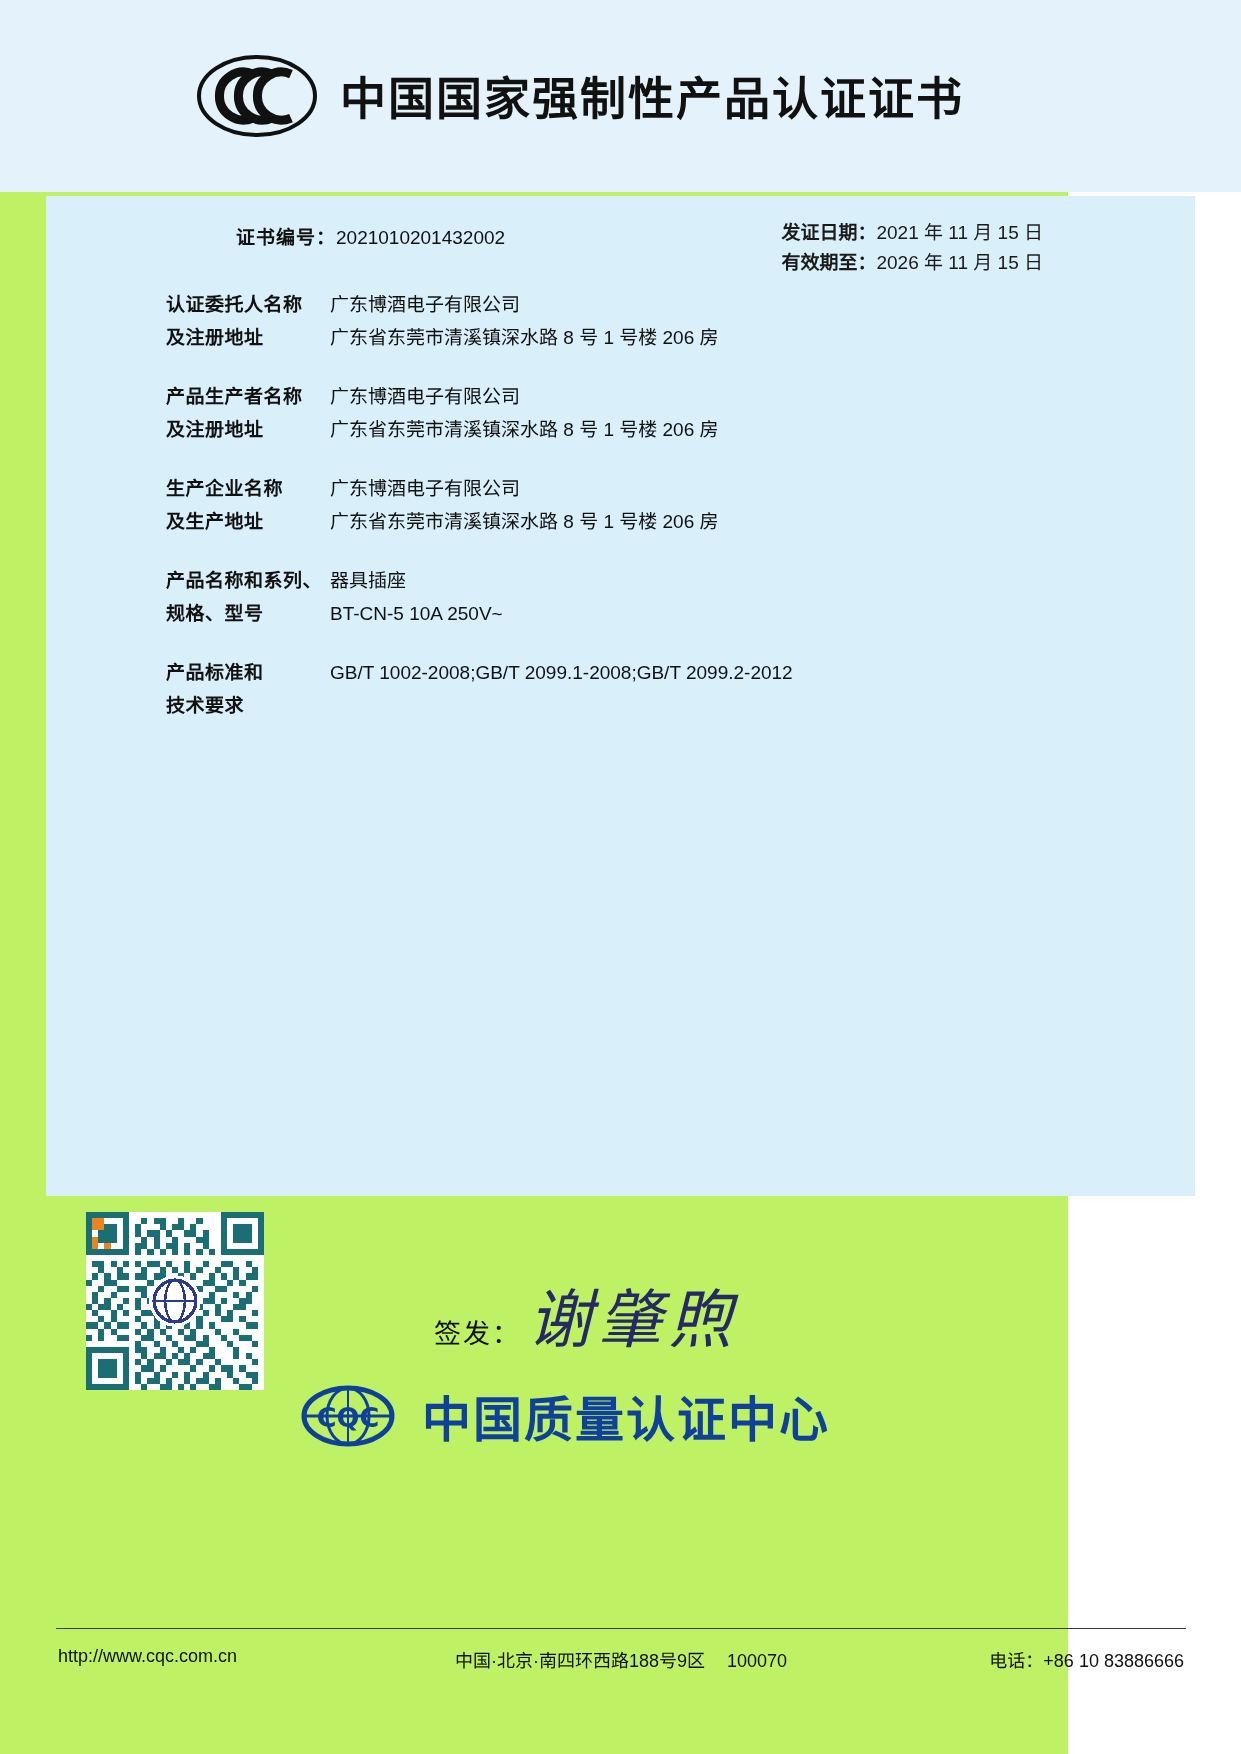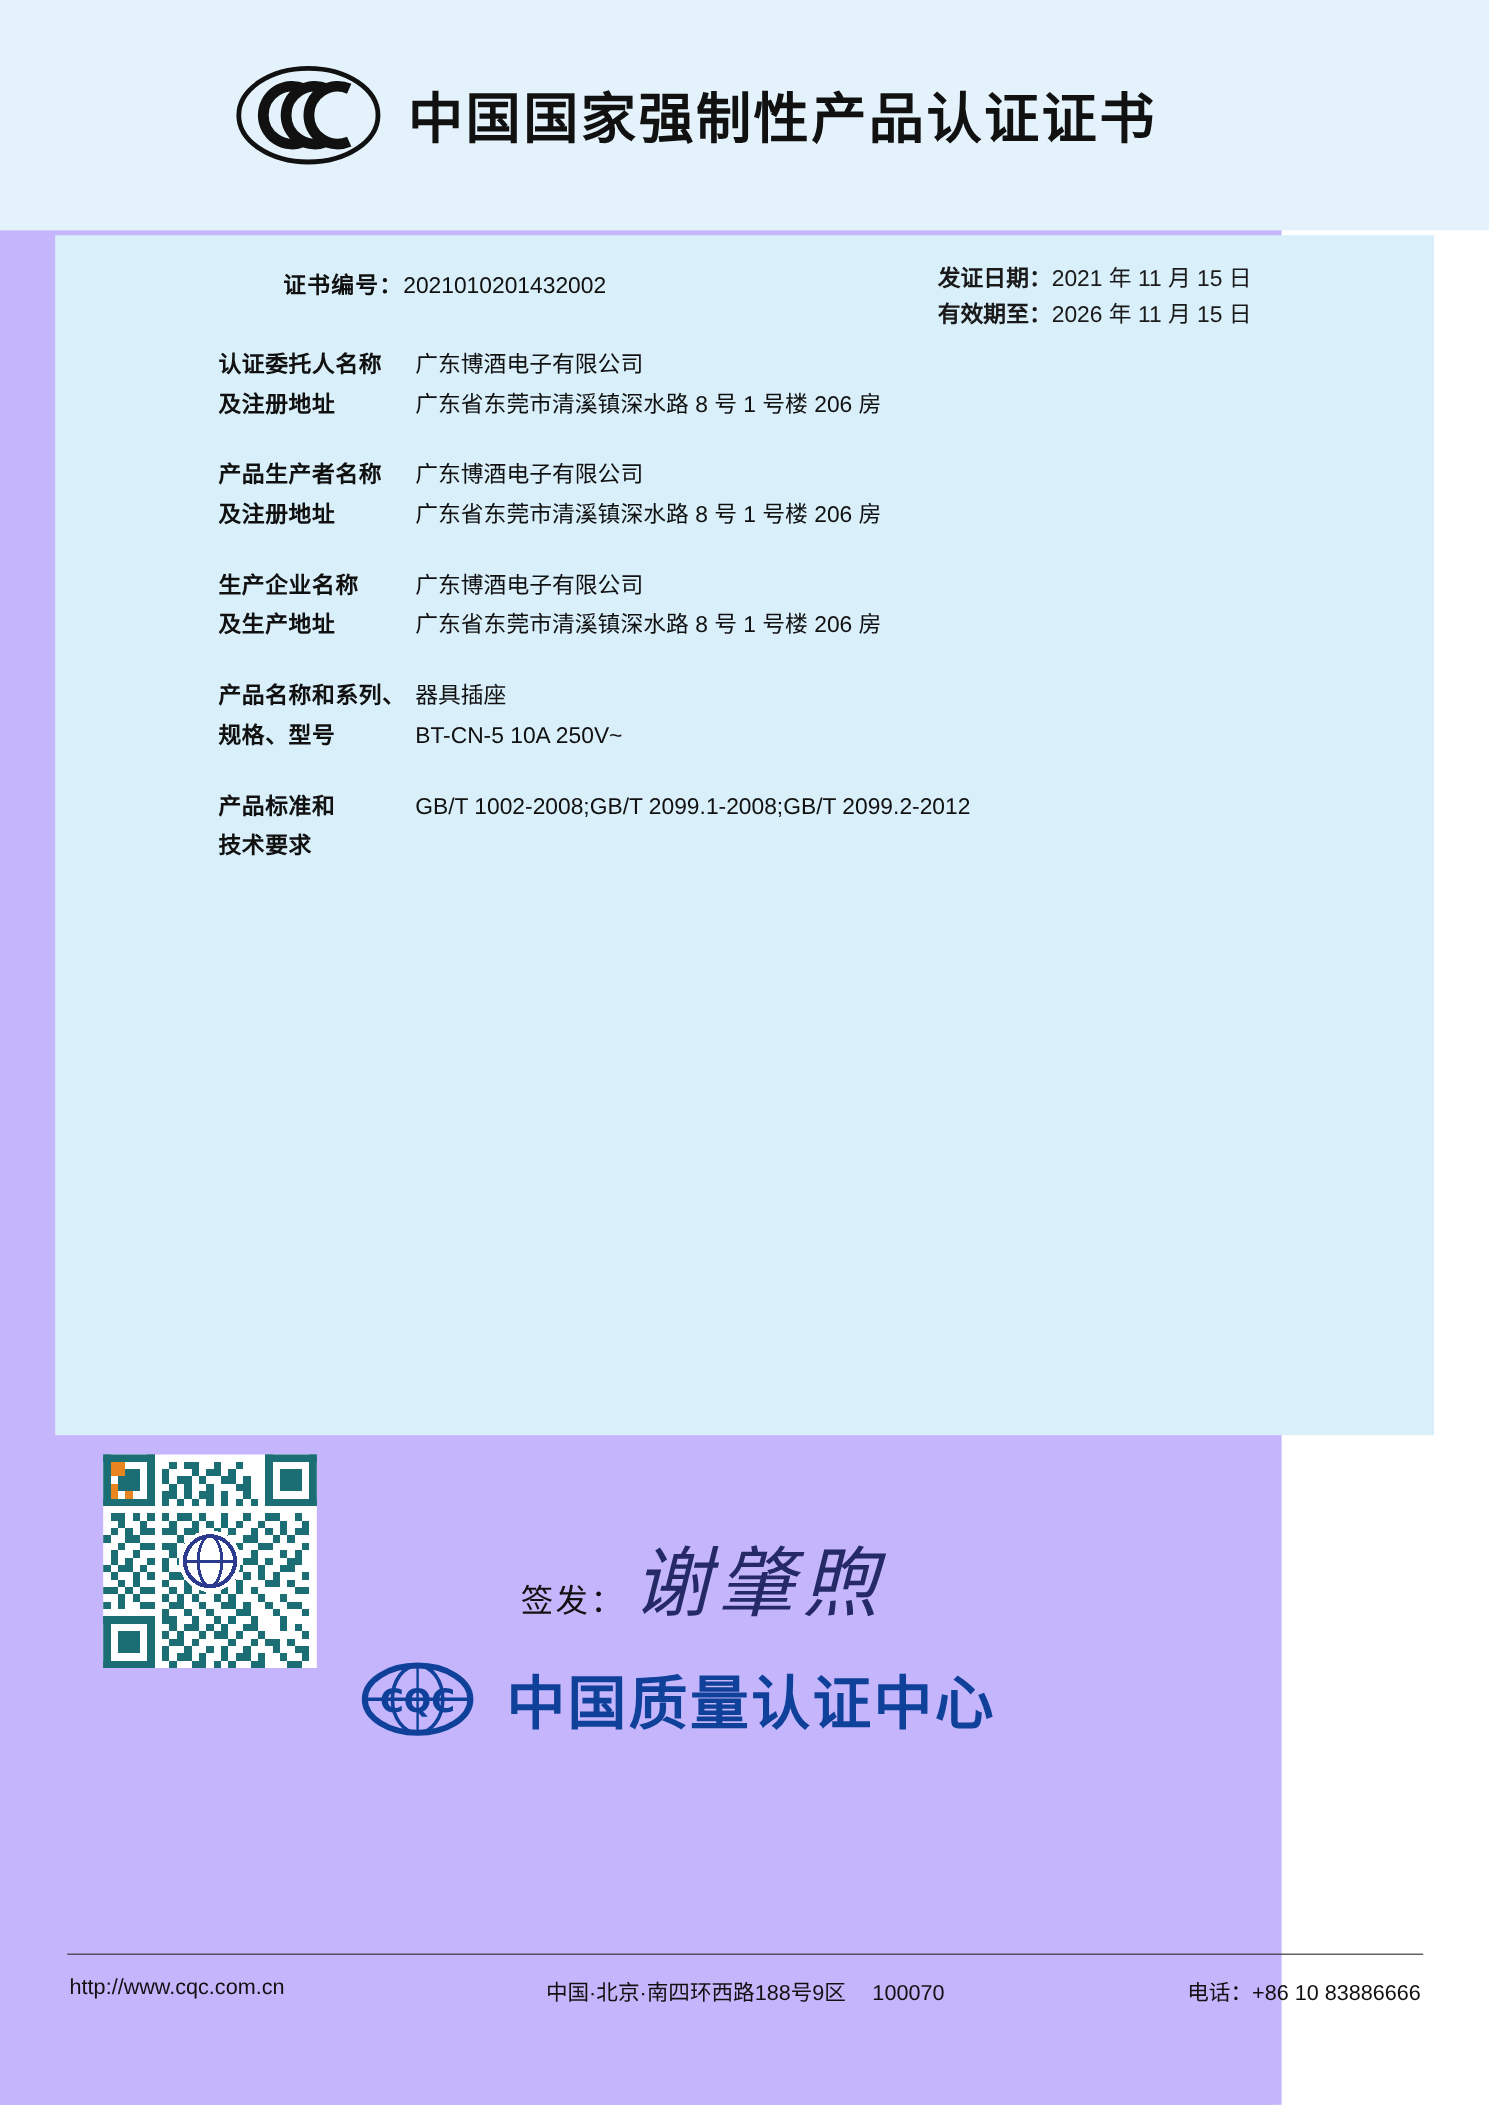--- a/index.html
+++ b/index.html
@@ -13,21 +13,21 @@
     font-family: "Liberation Sans", "DejaVu Sans", sans-serif;
     color: #1a1a1a;
     position: relative;
     overflow: hidden;
   }
   .page {
     position: absolute;
     left: 0; top: 0;
     width: 1068px;
     height: 1754px;
-    background: #c4b5fd;
+    background: #bef264;
   }
 
   
   .header {
     position: absolute;
     left: 0; top: 0;
     width: 1241px;
     height: 192px;
     background: #e4f3fb;
   }
@@ -77,21 +77,21 @@
     top: 22px;
     text-align: left;
     font-size: 19px;
     line-height: 30px;
     white-space: nowrap;
   }
   .issue-block .lbl { font-weight: bold; }
 
   .fields {
     position: absolute;
-    left: 136px;
+    left: 120px;
     top: 92px;
     width: 920px;
   }
   .field-row {
     display: flex;
     margin-bottom: 26px;
   }
   .field-label {
     width: 164px;
     flex: none;

